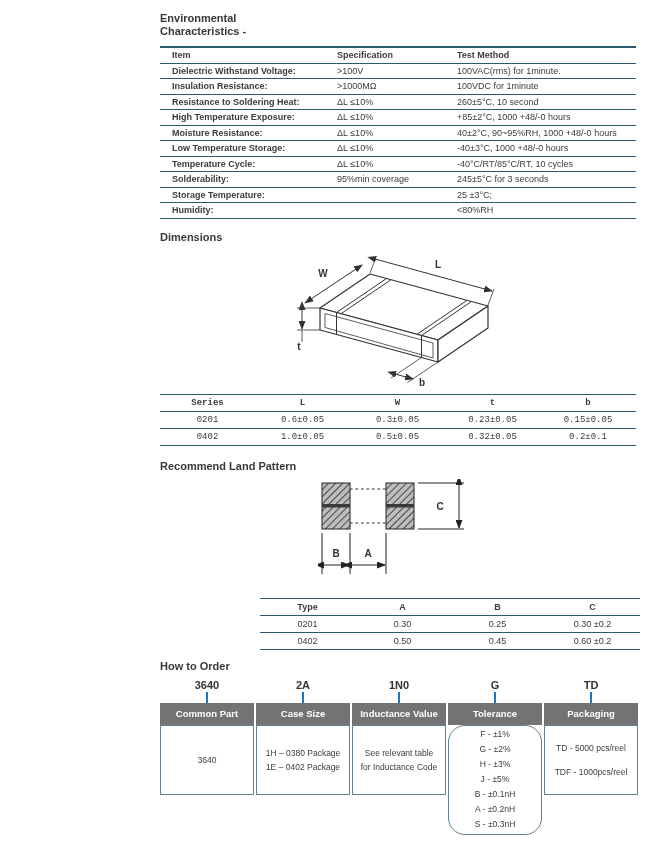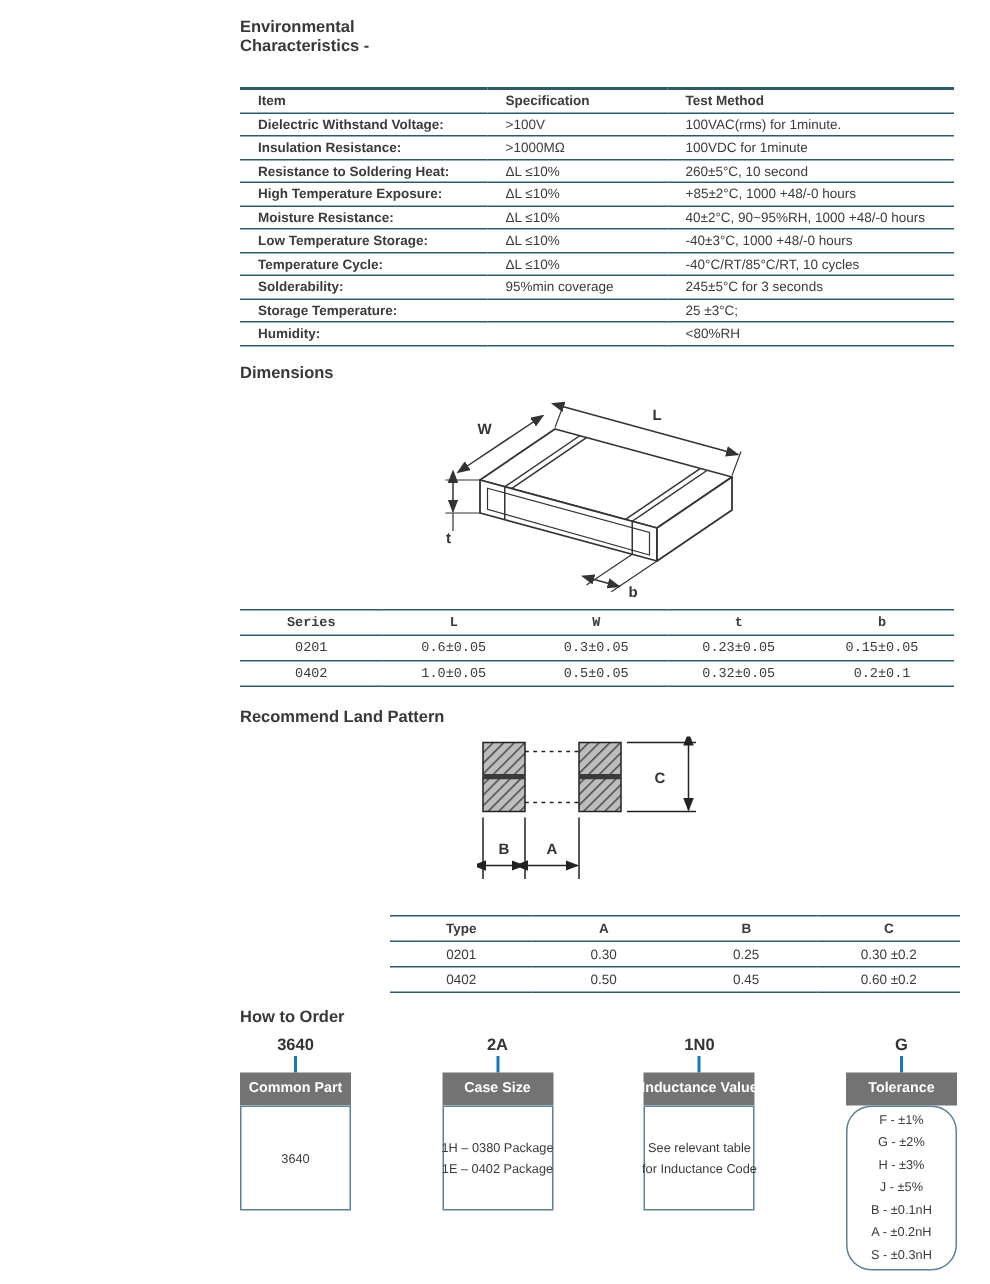--- a/index.html
+++ b/index.html
@@ -7,21 +7,21 @@
   body {
     width:660px; height:856px; position:relative; overflow:hidden;
     font-family:"Liberation Sans", sans-serif; color:#3b3b3b;
   }
   .content { position:absolute; left:160px; top:12px; width:482px; }
 
   .sec-h { font-size:11px; font-weight:bold; color:#383838; line-height:13px; }
 
   
   table { border-collapse:collapse; }
-  .env-tbl { width:476px; margin-top:20px; font-size:9px; }
+  .env-tbl { width:476px; margin-top:8px; font-size:9px; }
   .env-tbl th, .env-tbl td {
     text-align:left; padding:2px 2px 1.5px 12px; line-height:11px;
     border-bottom:1.5px solid #2b5a6d; vertical-align:middle;
   }
   .env-tbl thead th { border-top:2px solid #2b5a6d; font-weight:bold; }
   .env-tbl td.c0 { font-weight:bold; }
 
   .ctr-tbl { font-size:9px; }
   .ctr-tbl th, .ctr-tbl td {
     text-align:center; padding:3px 0; line-height:10px;
@@ -35,21 +35,21 @@
   .h-land { margin-top:14px; }
   .h-order { margin-top:10px; }
 
   
   .dim-fig { display:block; margin:2px 0 0 110px; }
   .land-fig { display:block; margin:6px 0 0 158px; }
   svg text { font-family:"Liberation Sans", sans-serif; font-size:10px; font-weight:bold; fill:#333; }
 
   
   .order-row { display:flex; justify-content:space-between; margin-top:5px; width:478px; }
-  .order-col { width:74px; display:flex; flex-direction:column; align-items:center; }
+  .order-col { width:94px; display:flex; flex-direction:column; align-items:center; }
   .order-code { font-size:11px; font-weight:bold; color:#333; height:14px; line-height:14px; }
   .order-tick { width:2px; height:11px; background:#1878bf; }
   .order-head {
     width:100%; height:22px; background:#737373; color:#ffffff;
     font-size:9.5px; font-weight:bold; display:flex; align-items:center; justify-content:center;
     white-space:nowrap;
   }
   .order-body {
     width:100%; border:1px solid #5d8294; background:#fff;
     display:flex; flex-direction:column; align-items:center; justify-content:center;
@@ -341,15 +341,24 @@
         <div class="order-line">F - ±1%</div>
         <div class="order-line">G - ±2%</div>
         <div class="order-line">H - ±3%</div>
         <div class="order-line">J - ±5%</div>
         <div class="order-line">B - ±0.1nH</div>
         <div class="order-line">A - ±0.2nH</div>
         <div class="order-line">S - ±0.3nH</div>
       </div>
     </div>
 
+    <div class="order-col">
+      <div class="order-code">TD</div>
+      <div class="order-tick"></div>
+      <div class="order-head">Packaging</div>
+      <div class="order-body std pack">
+        <div class="order-line">TD - 5000 pcs/reel</div>
+        <div class="order-line">TDF - 1000pcs/reel</div>
+      </div>
+    </div>
 
   </div>
 </div>
 
 </body></html>

